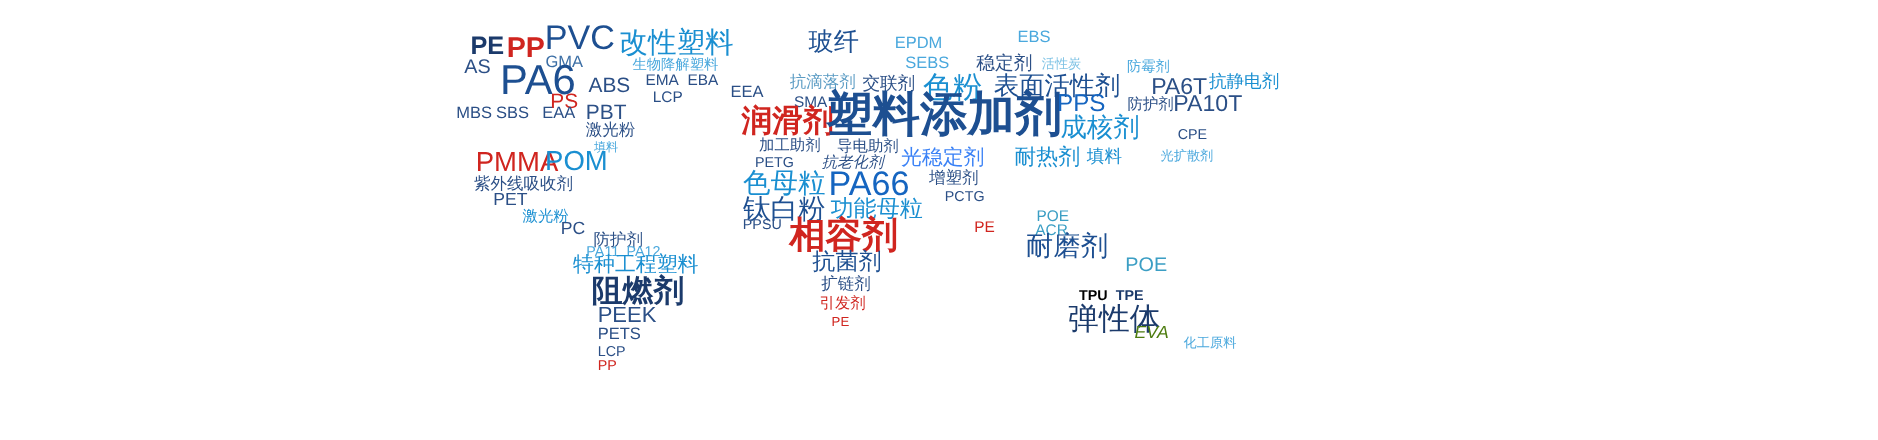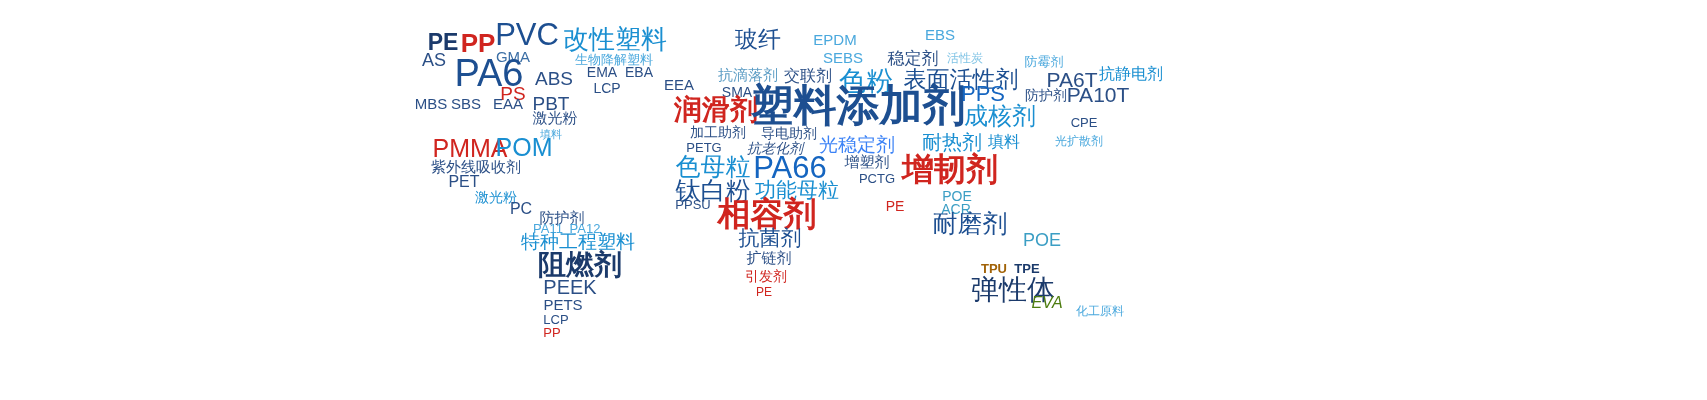--- a/index.html
+++ b/index.html
@@ -99,32 +99,31 @@
     <span class="word w-cjk normal" style="left: 789px; top: 133px; font-size: 14px; color: rgb(43, 79, 134);">导电助剂</span>
     <span class="word w-latin normal" style="left: 704px; top: 147px; font-size: 13px; color: rgb(43, 79, 134);">PETG</span>
     <span class="word w-cjk normal" style="left: 775px; top: 148px; font-size: 14px; color: rgb(43, 79, 134); font-style: italic;">抗老化剂</span>
     <span class="word w-cjk normal" style="left: 857px; top: 144px; font-size: 19px; color: #3b82f6;">光稳定剂</span>
     <span class="word w-cjk normal" style="left: 952px; top: 142px; font-size: 20px; color: rgb(26, 143, 209);">耐热剂</span>
     <span class="word w-cjk normal" style="left: 1004px; top: 142px; font-size: 16px; color: rgb(26, 143, 209);">填料</span>
     <span class="word w-cjk normal" style="left: 713px; top: 166px; font-size: 25px; color: rgb(26, 143, 209);">色母粒</span>
     <span class="word w-latin normal" style="left: 790px; top: 167px; font-size: 31px; color: rgb(21, 101, 192);">PA66</span>
     <span class="word w-cjk normal" style="left: 867px; top: 162px; font-size: 15px; color: rgb(43, 79, 134);">增塑剂</span>
     <span class="word w-latin normal" style="left: 877px; top: 178px; font-size: 13px; color: rgb(43, 79, 134);">PCTG</span>
-    <span class="word w-cjk bold" style="left: 950px; top: 169px; font-size: 32px; color: rgb(208, 37, 31);">增韧剂</span>
     <span class="word w-cjk normal" style="left: 713px; top: 190px; font-size: 25px; color: rgb(29, 79, 145);">钛白粉</span>
     <span class="word w-cjk normal" style="left: 797px; top: 190px; font-size: 21px; color: rgb(26, 143, 209);">功能母粒</span>
     <span class="word w-latin normal" style="left: 693px; top: 204px; font-size: 13px; color: rgb(43, 79, 134);">PPSU</span>
     <span class="word w-latin normal" style="left: 957px; top: 196px; font-size: 14px; color: rgb(59, 158, 196);">POE</span>
     <span class="word w-latin normal" style="left: 956px; top: 209px; font-size: 14px; color: rgb(59, 158, 196);">ACR</span>
     <span class="word w-cjk bold" style="left: 767px; top: 213px; font-size: 33px; color: rgb(208, 37, 31);">相容剂</span>
     <span class="word w-latin normal" style="left: 895px; top: 206px; font-size: 14px; color: rgb(208, 37, 31);">PE</span>
     <span class="word w-cjk normal" style="left: 970px; top: 223px; font-size: 25px; color: rgb(29, 79, 145);">耐磨剂</span>
     <span class="word w-cjk normal" style="left: 770px; top: 238px; font-size: 21px; color: rgb(29, 79, 145);">抗菌剂</span>
     <span class="word w-latin normal" style="left: 1042px; top: 240px; font-size: 18px; color: rgb(59, 158, 196);">POE</span>
     <span class="word w-cjk normal" style="left: 769px; top: 258px; font-size: 15px; color: rgb(43, 79, 134);">扩链剂</span>
     <span class="word w-cjk normal" style="left: 766px; top: 277px; font-size: 14px; color: rgb(208, 37, 31); font-family: Liberation Mono, monospace;">引发剂</span>
     <span class="word w-latin normal" style="left: 764px; top: 292px; font-size: 12px; color: rgb(208, 37, 31);">PE</span>
-    <span class="word w-latin bold" style="left: 994px; top: 268px; font-size: 13px; color: #a16207;">TPU</span>
+    <span class="word w-latin bold" style="left: 994px; top: 268px; font-size: 13px; color: #000000;">TPU</span>
     <span class="word w-latin bold" style="left: 1027px; top: 268px; font-size: 13px; color: rgb(27, 58, 107);">TPE</span>
     <span class="word w-cjk normal" style="left: 1013px; top: 290px; font-size: 28px; color: rgb(27, 58, 107);">弹性体</span>
     <span class="word w-latin normal" style="left: 1047px; top: 303px; font-size: 16px; color: #4d7c0f; font-style: italic;">EVA</span>
     <span class="word w-cjk normal" style="left: 1100px; top: 311px; font-size: 12px; color: rgb(74, 168, 221);">化工原料</span>
   </div>
 
 </body></html>

